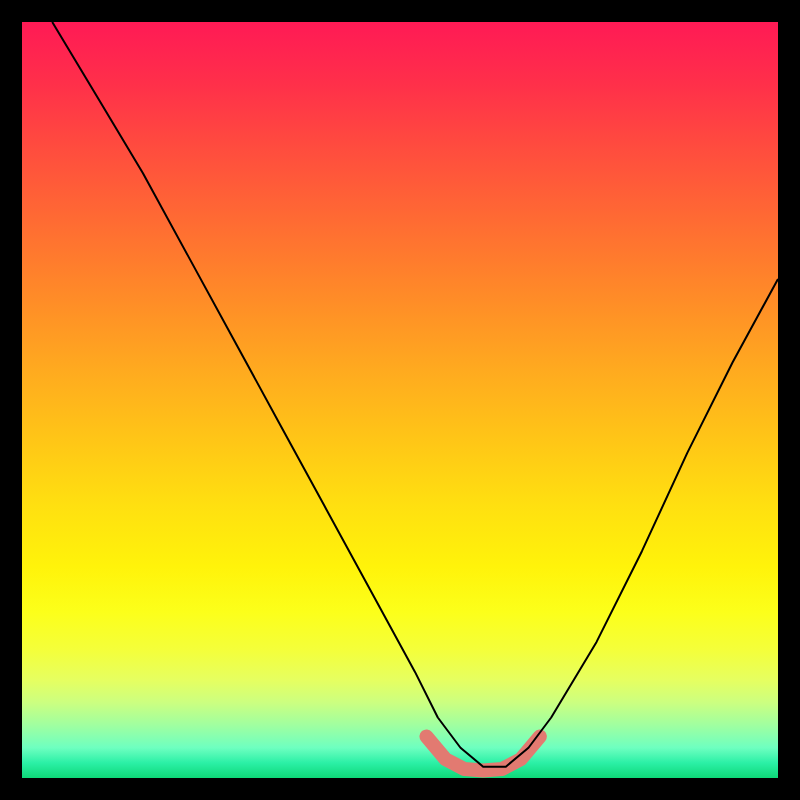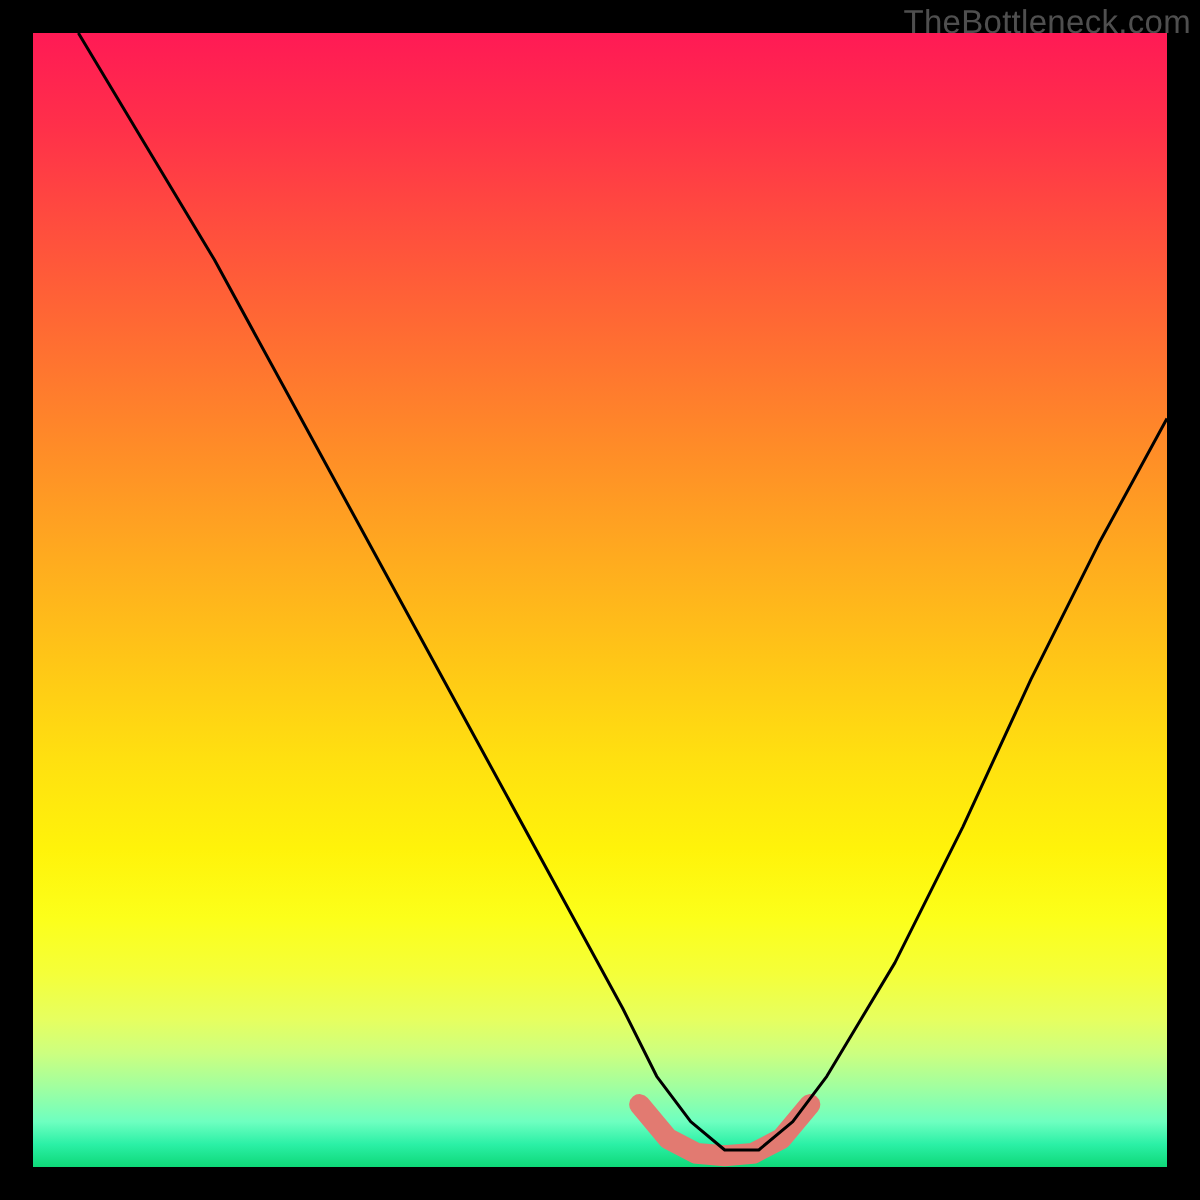--- a/index.html
+++ b/index.html
@@ -62,20 +62,19 @@
     top: 0;
     width: 756px;
     height: 756px;
     overflow: visible;
   }
 </style>
 </head>
 <body>
 
 <div class="frame">
-  <div class="watermark">TheBottleneck.com</div>
   <div class="plot">
     <svg class="curve" viewBox="0 0 756 756">
       <path fill="none" stroke="#e27a71" stroke-width="14" stroke-linecap="round" stroke-linejoin="round" d="M404.46 714.42 L423.36 737.10 L442.26 746.93 L461.16 748.44 L480.06 746.93 L498.96 737.10 L517.86 714.42"></path>
       <path fill="none" stroke="#000000" stroke-width="2" stroke-linejoin="round" d="M30.24 0.00 L75.60 75.60 L120.96 151.20 L166.32 234.36 L211.68 317.52 L257.04 400.68 L302.40 483.84 L347.76 567.00 L393.12 650.16 L415.80 695.52 L438.48 725.76 L461.16 744.66 L483.84 744.66 L506.52 725.76 L529.20 695.52 L574.56 619.92 L619.92 529.20 L665.28 430.92 L710.64 340.20 L756.00 257.04"></path>
     </svg>
   </div>
 </div>
 
 </body></html>

